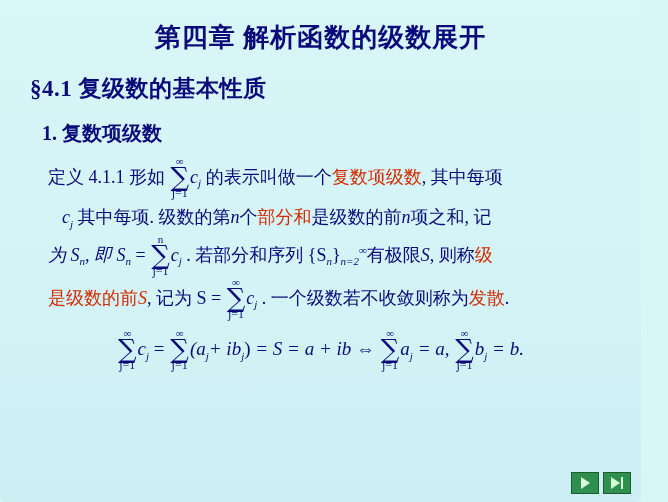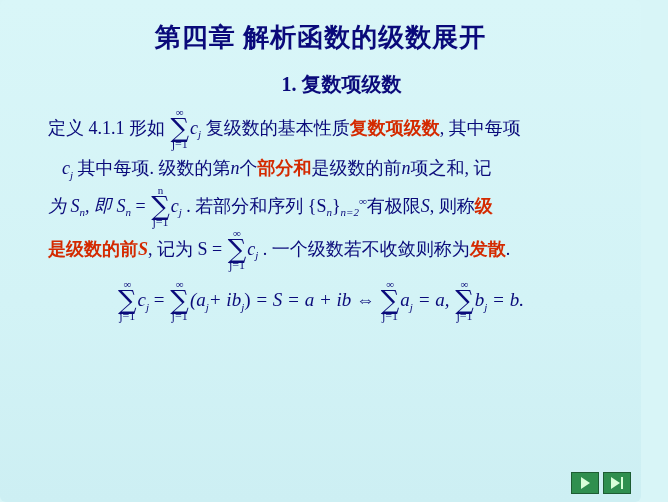--- a/index.html
+++ b/index.html
@@ -43,39 +43,38 @@
     font-weight: bold;
     margin: 16px 28px 0 48px;
     line-height: 1.5;
     text-align: justify;
   }
   .subhead {
     font-size: 20px;
     font-weight: bold;
     color: #0a0a7a;
     margin: 16px 0 0 42px;
-    text-align: center;
   }
   .body-block {
     margin: 10px 18px 0 48px;
     font-size: 18px;
     color: #0a0a7a;
     line-height: 1.95;
     text-align: justify;
   }
   .line {
     display: block;
     white-space: nowrap;
   }
   .line.indent {
     padding-left: 14px;
   }
   .hl {
     color: #d42a00;
-    font-weight: bold;
+    font-weight: normal;
   }
   .bold {
     font-weight: normal;
   }
   .ital {
     font-style: italic;
   }
   
   .sum {
     display: inline-block;
@@ -150,35 +149,36 @@
     margin-left: 1px;
   }
 </style>
 </head>
 <body>
 
 <div class="slide">
 
   <div class="chapter-title">第四章  解析函数的级数展开</div>
 
+  <div class="section-title">§4.1  复级数的基本性质</div>
 
 
   <div class="subhead">1. 复数项级数</div>
 
   <div class="body-block">
 
     <span class="line">
       <span class="bold">定义 4.1.1</span>
       <span>形如</span>
       <span class="sum">
         <span class="top">∞</span>
         <span class="sig">∑</span>
         <span class="bot">j=1</span>
       </span><span class="ital">c</span><span class="sub">j</span>
-      <span>复级数的基本性质</span><span class="hl">复数项级数</span><span>, 其中每项</span>
+      <span>的表示叫做一个</span><span class="hl">复数项级数</span><span>, 其中每项</span>
     </span>
 
     <span class="line indent">
       <span class="ital">c</span><span class="sub">j</span>
       <span>其中每项. 级数的第</span><span class="ital">n</span><span>个</span><span class="hl">部分和</span><span>是级数的前</span><span class="ital">n</span><span>项之和, 记</span>
     </span>
 
     <span class="line">
       <span class="ital">为 S</span><span class="sub">n</span><span class="ital">, 即  S</span><span class="sub">n</span>
       <span>=</span>

